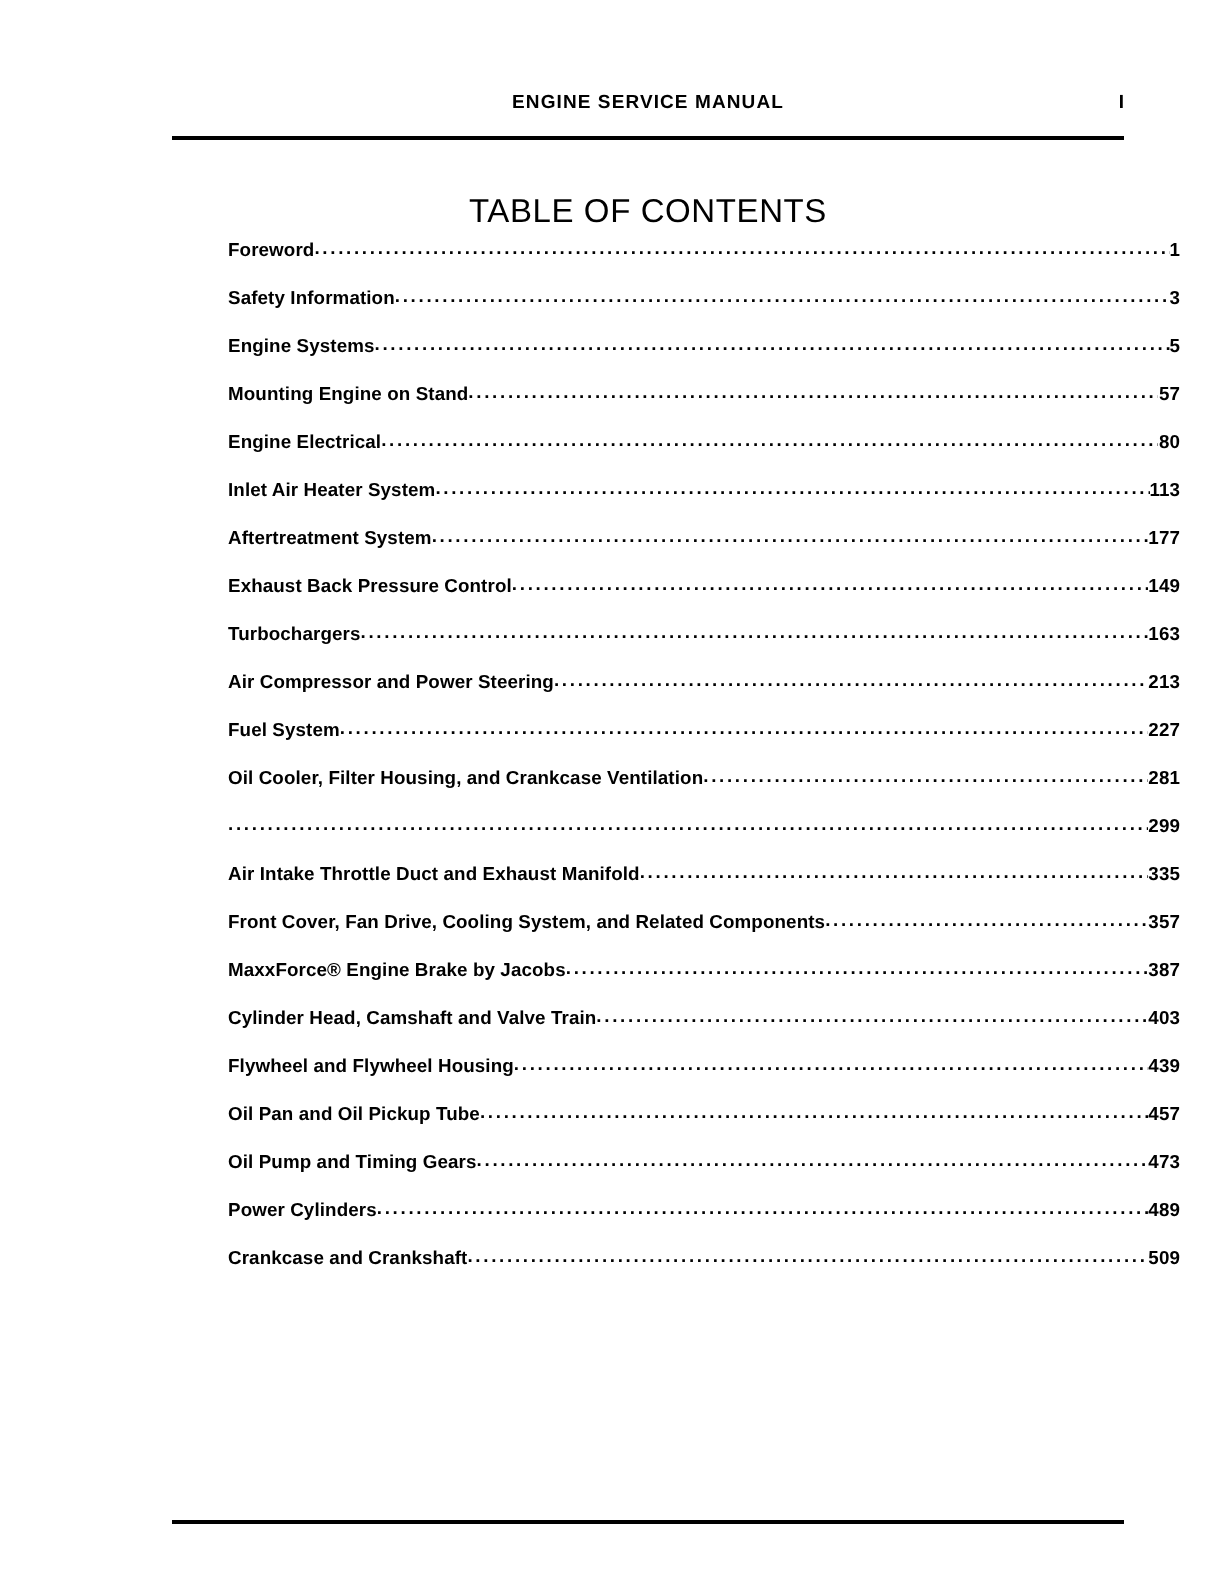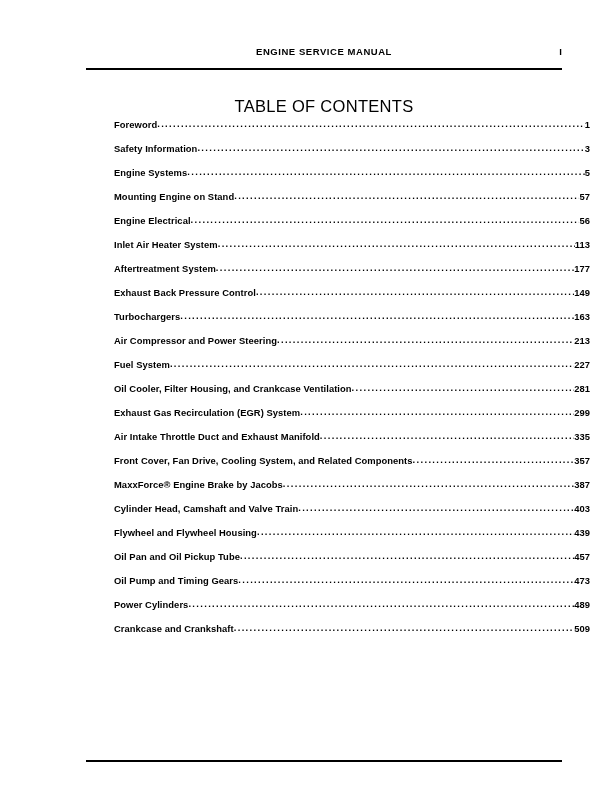--- a/index.html
+++ b/index.html
@@ -167,21 +167,21 @@
         <span class="toc-page">5</span>
       </div>
       <div class="toc-entry">
         <span class="toc-label">Mounting Engine on Stand</span>
         <span class="toc-leader"></span>
         <span class="toc-page">57</span>
       </div>
       <div class="toc-entry">
         <span class="toc-label">Engine Electrical</span>
         <span class="toc-leader"></span>
-        <span class="toc-page">56</span>
+        <span class="toc-page">80</span>
       </div>
       <div class="toc-entry">
         <span class="toc-label">Inlet Air Heater System</span>
         <span class="toc-leader"></span>
         <span class="toc-page">113</span>
       </div>
       <div class="toc-entry">
         <span class="toc-label">Aftertreatment System</span>
         <span class="toc-leader"></span>
         <span class="toc-page">177</span>
@@ -205,21 +205,20 @@
         <span class="toc-label">Fuel System</span>
         <span class="toc-leader"></span>
         <span class="toc-page">227</span>
       </div>
       <div class="toc-entry">
         <span class="toc-label">Oil Cooler, Filter Housing, and Crankcase Ventilation</span>
         <span class="toc-leader"></span>
         <span class="toc-page">281</span>
       </div>
       <div class="toc-entry">
-        <span class="toc-label">Exhaust Gas Recirculation (EGR) System</span>
         <span class="toc-leader"></span>
         <span class="toc-page">299</span>
       </div>
       <div class="toc-entry">
         <span class="toc-label">Air Intake Throttle Duct and Exhaust Manifold</span>
         <span class="toc-leader"></span>
         <span class="toc-page">335</span>
       </div>
       <div class="toc-entry">
         <span class="toc-label">Front Cover, Fan Drive, Cooling System, and Related Components</span>

